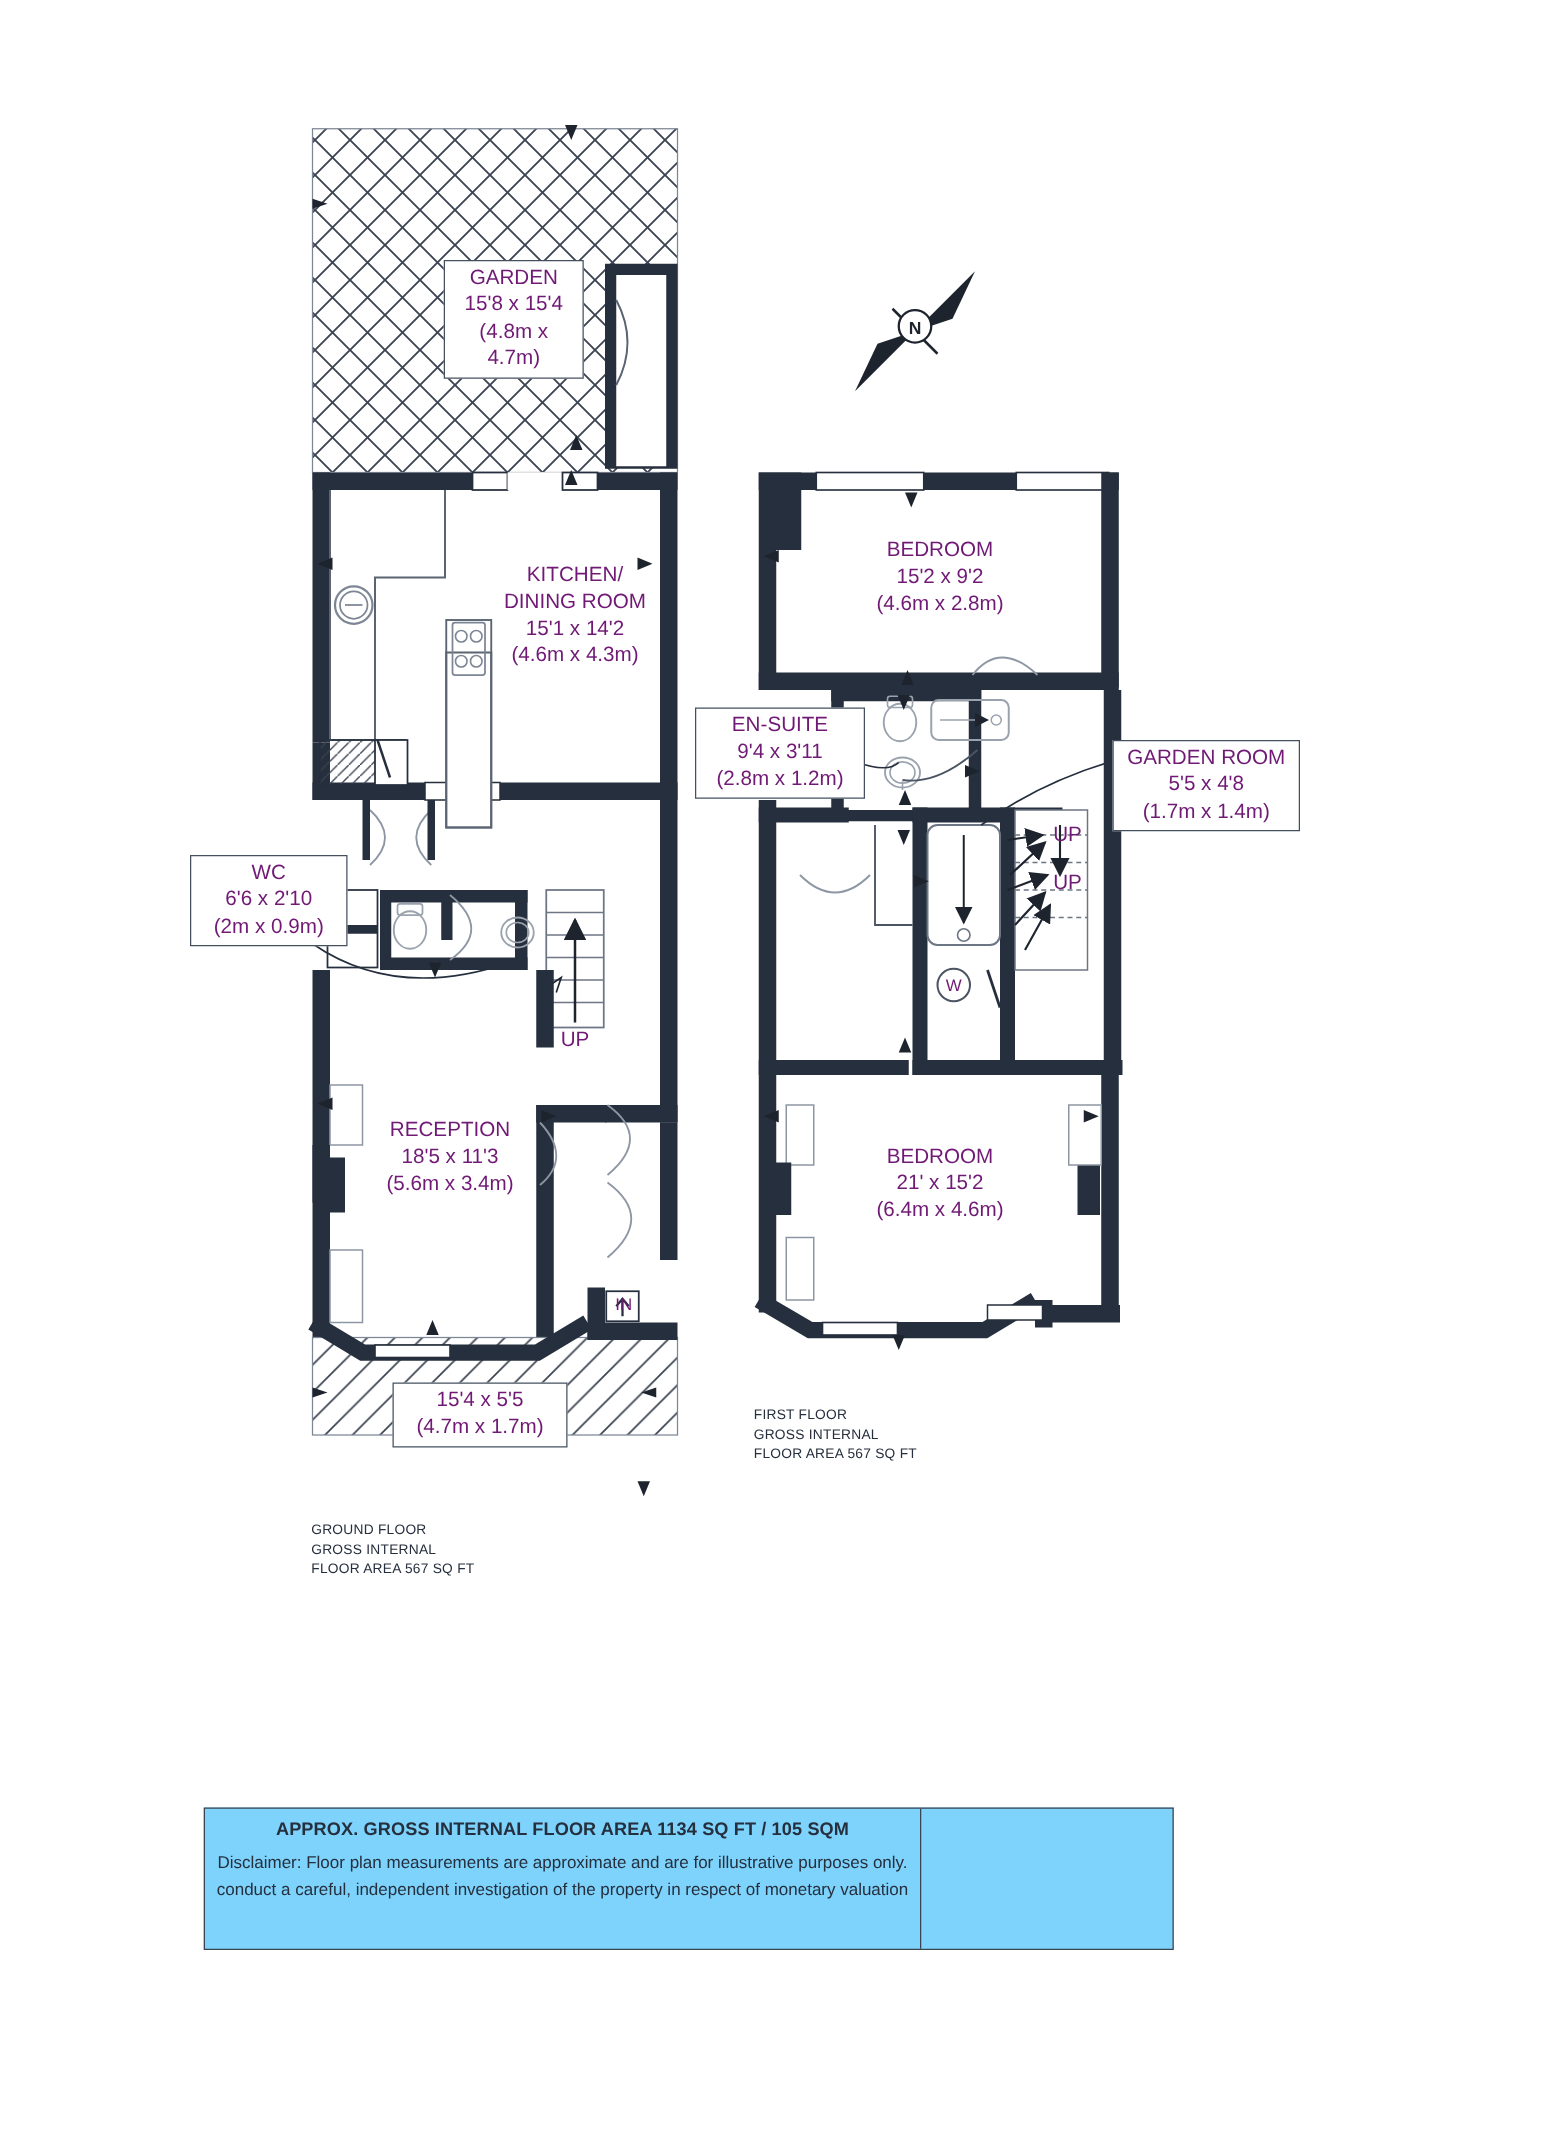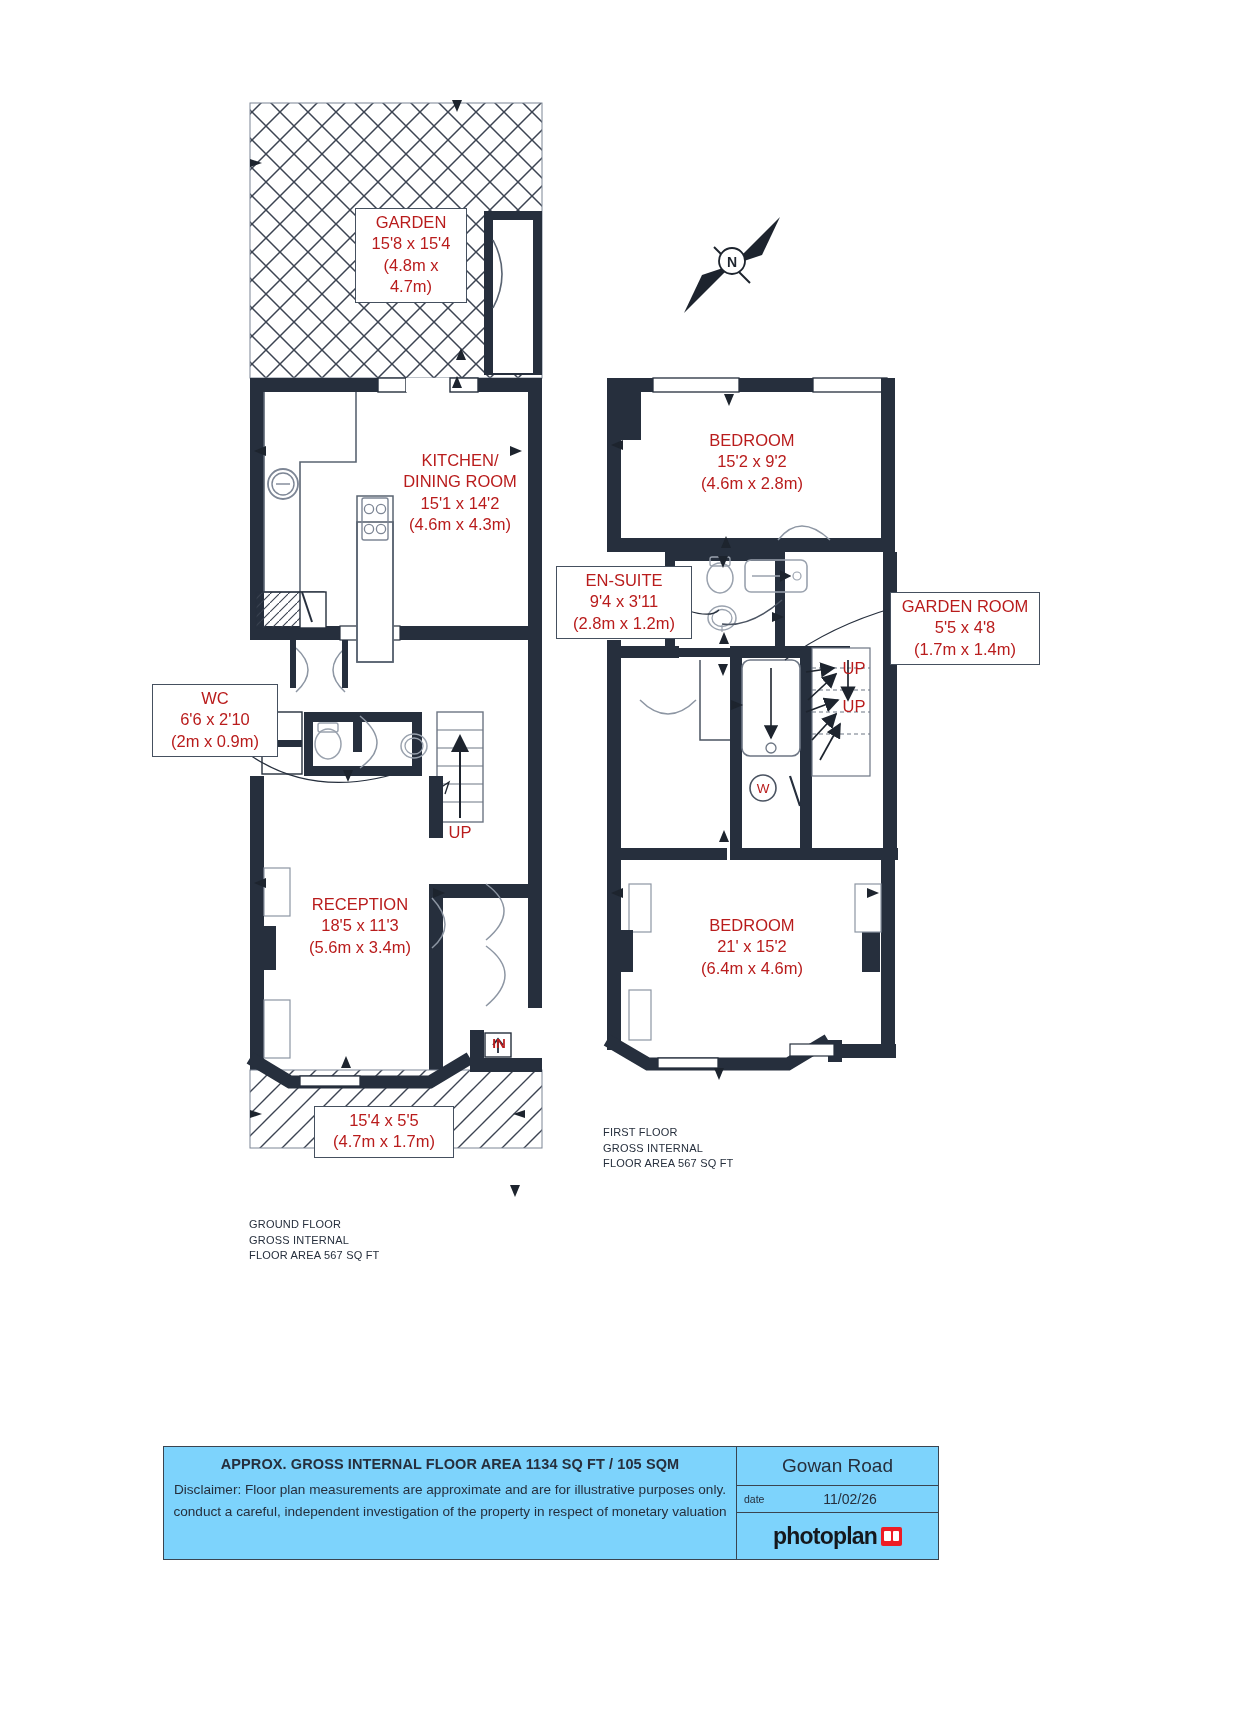--- a/index.html
+++ b/index.html
@@ -2,21 +2,21 @@
 <html><head>
 <meta charset="utf-8">
 <style>
   html,body{margin:0;padding:0;background:#ffffff;}
   body{
     width:1239px;height:1719px;position:relative;
     font-family:"Liberation Sans","DejaVu Sans",sans-serif;
     color:#262f3d;overflow:hidden;
   }
   #plan{position:absolute;left:0;top:0;width:1239px;height:1719px;}
-  .lbl{position:absolute;text-align:center;line-height:1.30;color:#b91c1c;}
+  .lbl{position:absolute;text-align:center;line-height:1.30;color:#701a75;}
   .boxed{border:1px solid #45505f;background:#fff;padding:3px 8px 4px 8px;}
   .t16{font-size:16.5px;}
   .t13{font-size:13.5px;}
   .area-note{position:absolute;text-align:left;font-size:11px;line-height:1.42;letter-spacing:.2px;}
   
   #titleblock{position:absolute;left:163px;top:1446px;width:776px;height:114px;
       border:1.6px solid #3a4450;background:#7dd3fc;display:flex;box-sizing:border-box;}
   #tb-left{flex:0 0 573px;border-right:1.6px solid #3a4450;display:flex;flex-direction:column;
       align-items:center;justify-content:flex-start;padding-top:9px;box-sizing:border-box;}
   #tb-head{font-size:14.5px;font-weight:bold;letter-spacing:.1px;}
@@ -345,21 +345,21 @@
   <div>(5.6m x 3.4m)</div>
 </div>
 
 <div class="lbl boxed t16" style="left:314px;top:1106px;width:122px;">
   <div>15'4 x 5'5</div>
   <div>(4.7m x 1.7m)</div>
 </div>
 
 <div class="lbl t16" style="left:432px;top:822px;width:56px;">UP</div>
 
-<div class="lbl t13" style="left:487px;top:1035px;width:24px;font-weight:bold;">IN</div>
+<div class="lbl t13" style="left:487px;top:1035px;width:24px;font-weight:normal;">IN</div>
 
 <div class="lbl t16" style="left:672px;top:430px;width:160px;">
   <div>BEDROOM</div>
   <div>15'2 x 9'2</div>
   <div>(4.6m x 2.8m)</div>
 </div>
 
 <div class="lbl boxed t16" style="left:556px;top:566px;width:118px;">
   <div>EN-SUITE</div>
   <div>9'4 x 3'11</div>
@@ -396,24 +396,13 @@
 </div>
 
 <div id="titleblock">
   <div id="tb-left">
     <div id="tb-head">APPROX. GROSS INTERNAL FLOOR AREA 1134 SQ FT / 105 SQM</div>
     <div id="tb-disc">
       <div>Disclaimer: Floor plan measurements are approximate and are for illustrative purposes only.</div>
       <div>conduct a careful, independent investigation of the property in respect of monetary valuation</div>
     </div>
   </div>
-  <div id="tb-right">
-    <div id="tb-addr">Gowan Road</div>
-    <div id="tb-date">
-      <span class="k">date</span>
-      <span class="v">11/02/26</span>
-    </div>
-    <div id="tb-logo">
-      <span id="logo-word">photoplan</span>
-      <span id="logo-mark"></span>
-    </div>
-  </div>
 </div>
 
 </body></html>

